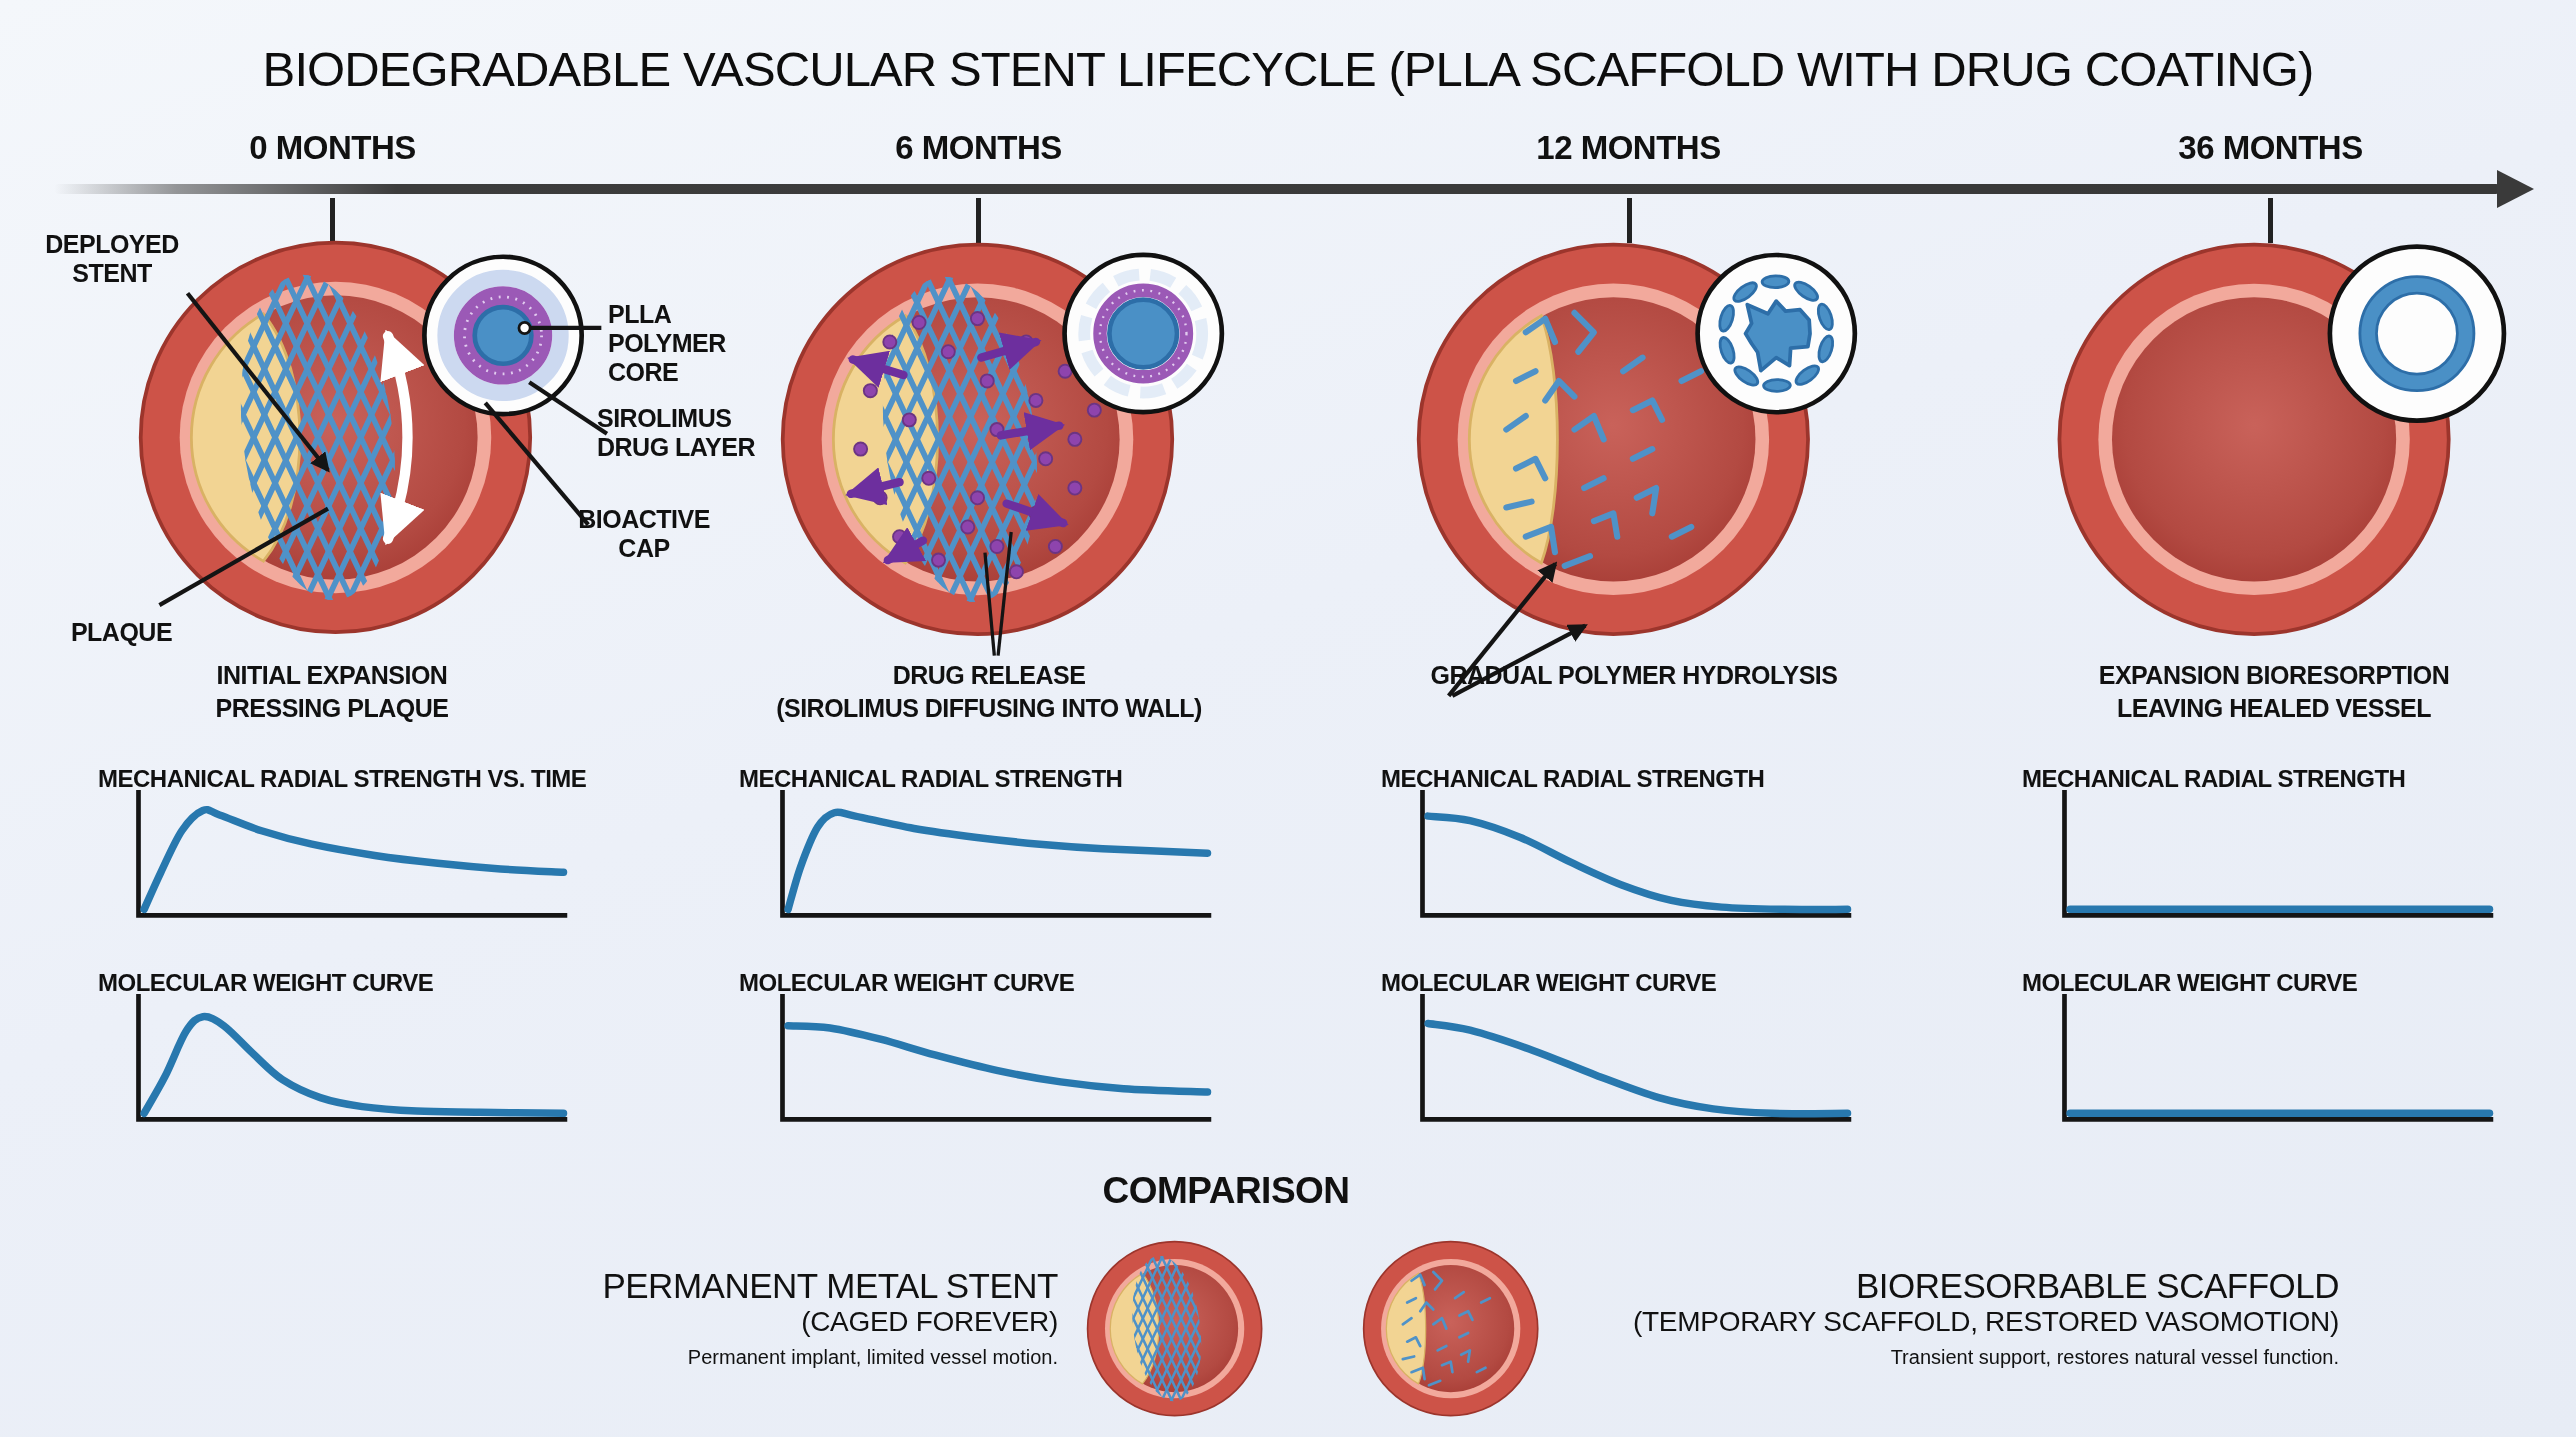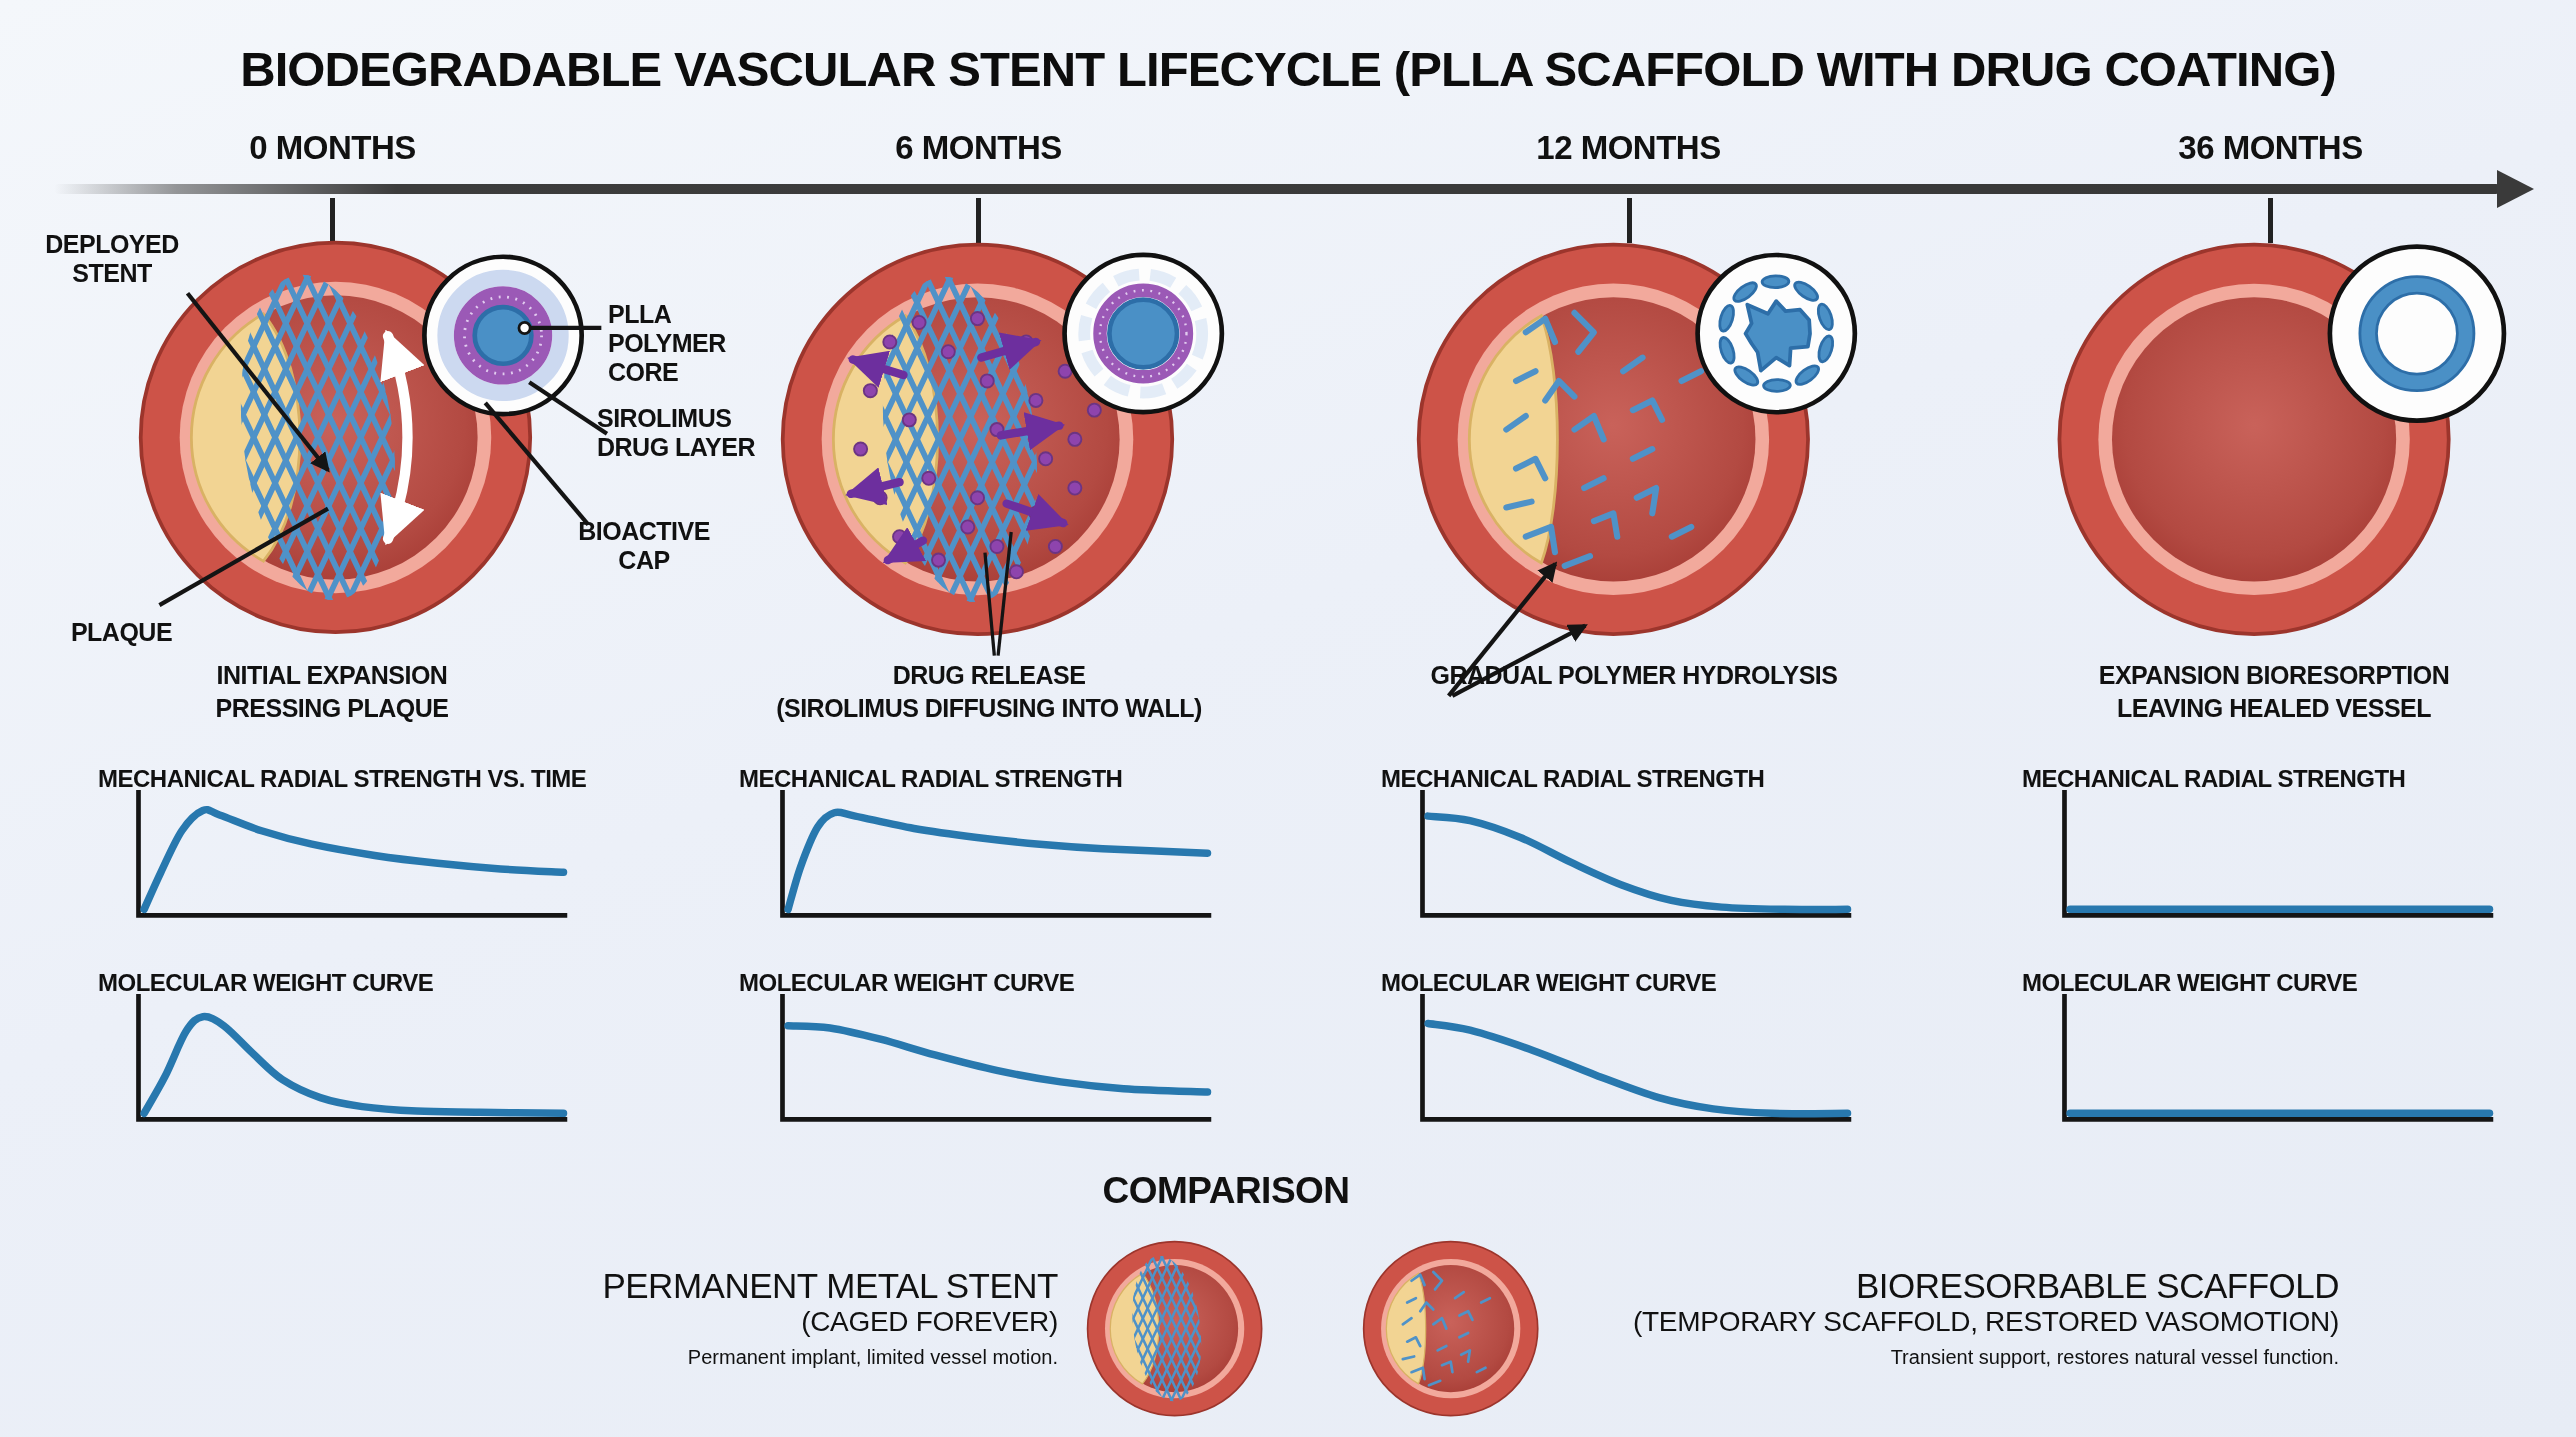--- a/index.html
+++ b/index.html
@@ -1,21 +1,21 @@
 <!DOCTYPE html>
 <html style="font-size:15px"><head>
 <meta charset="utf-8">
 <style>
   html,body{margin:0;padding:0;background:#e9edf5;}
   .canvas{position:relative;width:2576px;height:1438px;overflow:hidden;
     background:linear-gradient(160deg,#f4f7fb 0%,#ecf0f8 45%,#e7ecf5 100%);
     font-family:"Liberation Sans","DejaVu Sans",sans-serif;color:#111;}
   .abs{position:absolute;}
   .ctr{text-align:center;}
-  .title{top:41px;left:0;width:2576px;font-size:49px;font-weight:bold;letter-spacing:-0.9px;text-align:center;color:#0d0d0d;}
+  .title{top:41px;left:0;width:2576px;font-size:49px;font-weight:normal;letter-spacing:-0.9px;text-align:center;color:#0d0d0d;}
   .month{top:129px;width:281px;font-size:33px;font-weight:bold;text-align:center;letter-spacing:-0.5px;}
   .tl-shaft{top:184px;left:54px;width:2447px;height:10.3px;
     background:linear-gradient(to right,rgba(70,70,70,0) 0%,rgba(70,70,70,0.55) 5%,#3c3c3c 14%,#383838 100%);
     border-radius:5.6px;}
   .tl-head{top:170px;left:2497px;width:0;height:0;border-top:19.7px solid transparent;border-bottom:19.7px solid transparent;border-left:37px solid #3a3a3a;}
   .tick{top:198px;width:4.7px;height:45px;background:#222;}
   .svglayer{position:absolute;pointer-events:none;}
   .lbl{font-size:25px;font-weight:bold;line-height:29px;letter-spacing:-0.5px;}
   .caption{top:659px;width:580px;font-size:25px;font-weight:bold;line-height:33px;text-align:center;letter-spacing:-0.5px;}
   .chart-title{font-size:24px;font-weight:bold;width:505px;letter-spacing:-0.5px;margin-top:14px;}
@@ -305,21 +305,21 @@
         <circle cx="422" cy="118" r="52.080000000000005" fill="none" stroke="#4a90c6" stroke-width="17.67"></circle>
         <circle cx="422" cy="118" r="60.915" fill="none" stroke="#2d6ea8" stroke-width="3"></circle>
         <circle cx="422" cy="118" r="43.245000000000005" fill="none" stroke="#2d6ea8" stroke-width="3"></circle>
       </g>
     </svg>
 
   <div class="abs lbl ctr" style="left:37px;top:230px;width:150px;">DEPLOYED STENT</div>
   <div class="abs lbl ctr" style="left:56px;top:618px;width:131px;">PLAQUE</div>
   <div class="abs lbl" style="left:608px;top:300px;width:131px;">PLLA POLYMER CORE</div>
   <div class="abs lbl" style="left:597px;top:404px;width:159px;">SIROLIMUS DRUG LAYER</div>
-  <div class="abs lbl ctr" style="left:569px;top:505px;width:150px;margin-top:12px;">BIOACTIVE CAP</div>
+  <div class="abs lbl ctr" style="left:569px;top:505px;width:150px;">BIOACTIVE CAP</div>
 
   <div class="abs caption" style="left:42px;">
     <div>INITIAL EXPANSION</div>
     <div>PRESSING PLAQUE</div>
   </div>
   <div class="abs caption" style="left:699px;">
     <div>DRUG RELEASE</div>
     <div>(SIROLIMUS DIFFUSING INTO WALL)</div>
   </div>
   <div class="abs caption" style="left:1344px;">

